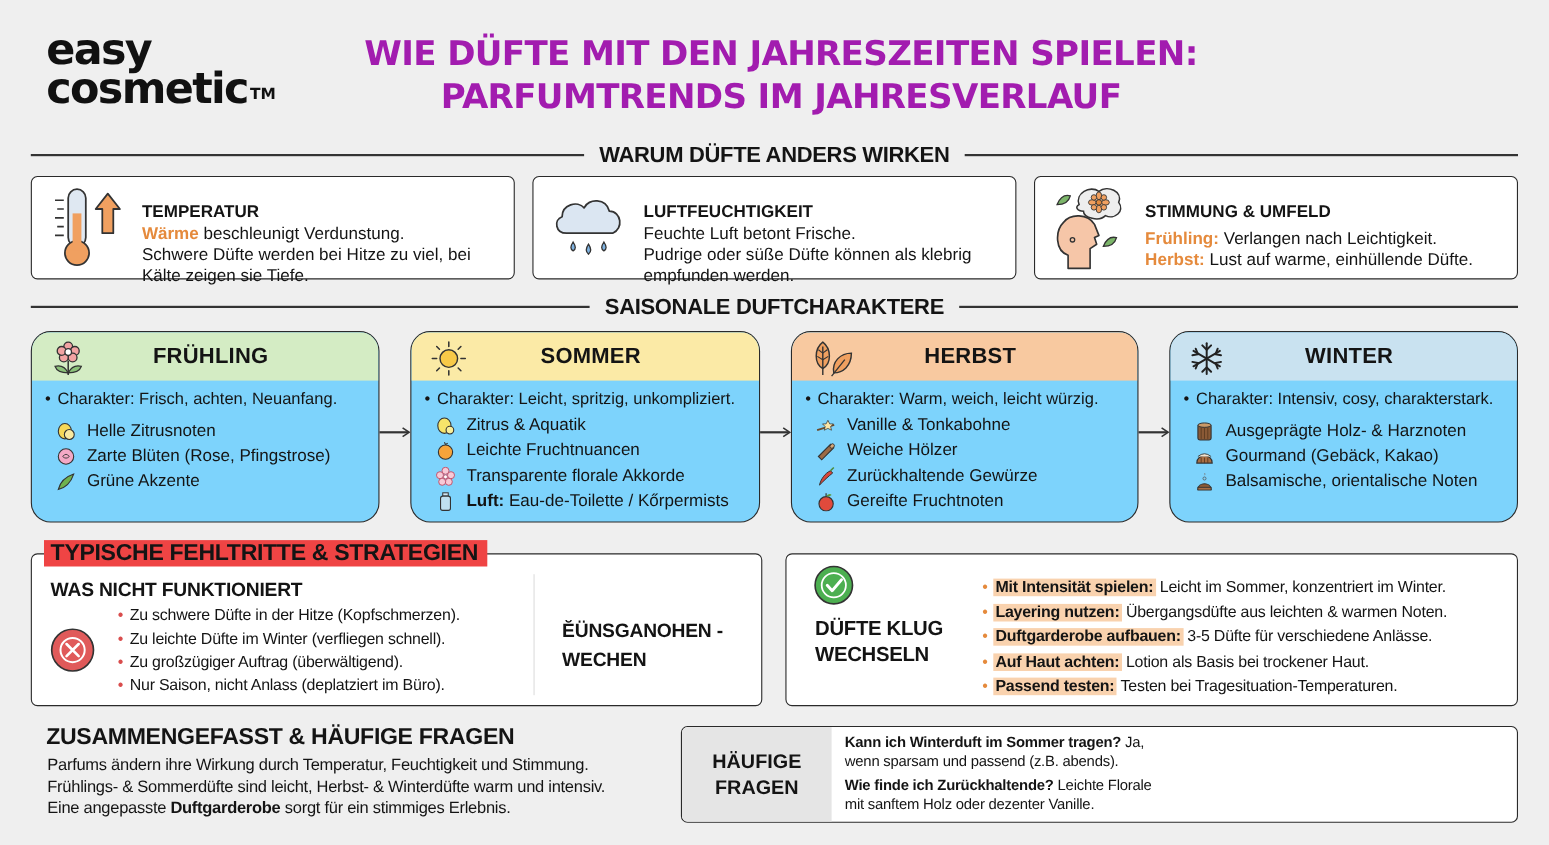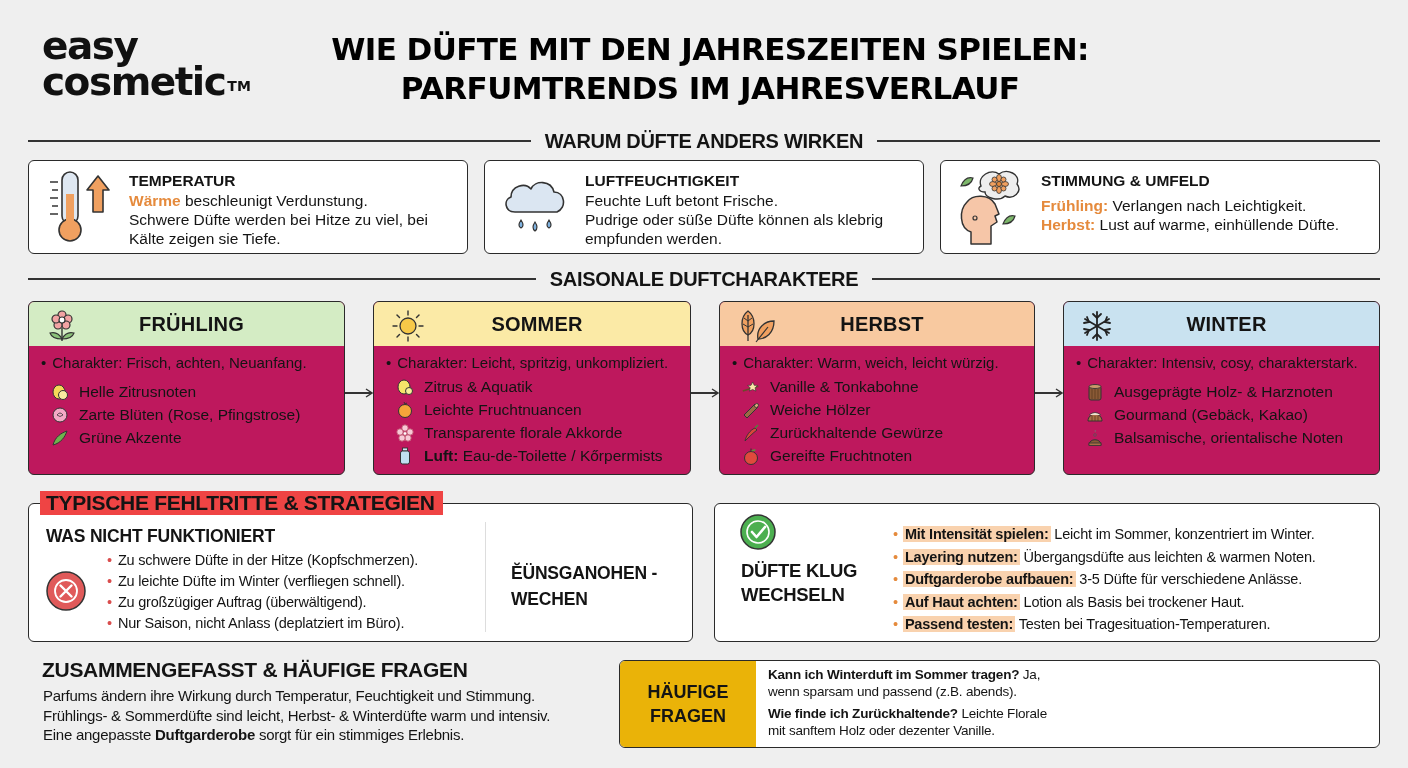--- a/index.html
+++ b/index.html
@@ -8,36 +8,36 @@
     background: #efefef;
     font-family: "Liberation Sans", "DejaVu Sans", sans-serif;
     color: #141414;
     position: relative;
   }
   .abs { position: absolute; }
 
   
   .logo { left: 42px; top: 28px; font-family: "DejaVu Sans", sans-serif; font-weight: bold; font-size: 39px; line-height: 36px; letter-spacing: -1.5px; color: #111; }
   .logo sup { font-size: 14px; letter-spacing: 0; vertical-align: top; position: relative; top: 4px; margin-left: 2px; }
-  .title { left: 260px; top: 30px; width: 900px; text-align: center; font-family: "DejaVu Sans", sans-serif; font-weight: bold; font-size: 31px; line-height: 39px; letter-spacing: -0.6px; color: #000000; }
+  .title { left: 260px; top: 30px; width: 900px; text-align: center; font-family: "DejaVu Sans", sans-serif; font-weight: bold; font-size: 31px; line-height: 39px; letter-spacing: -0.6px; color: #a21caf; }
 
   
   .section-rule { left: 28px; width: 1352px; height: 24px; display: flex; align-items: center; }
   .section-rule .line { flex: 1; height: 2px; background: #333; }
   .section-rule .label { padding: 0 14px; font-weight: bold; font-size: 20px; letter-spacing: -0.3px; white-space: nowrap; }
 
   
   .factor { top: 160px; height: 94px; background: #fff; border: 1.5px solid #2a2a2a; border-radius: 6px; display: flex; align-items: flex-start; }
   .factor .ico { width: 100px; height: 90px; display: flex; align-items: center; justify-content: center; flex-shrink: 0; }
-  .factor .txt { padding-top: 10px; font-size: 15.5px; line-height: 19px; }
+  .factor .txt { padding-top: 10px; font-size: 15.5px; line-height: 19px; margin-top: 12px; }
   .factor .txt .h { font-weight: bold; font-size: 15.5px; margin-bottom: 1px; }
   .accent { color: #e58a3c; font-weight: bold; }
 
   
-  .season { top: 301px; height: 174px; background: #be185d; border: 1.5px solid #2a2a2a; border-radius: 6px; overflow: hidden; }
+  .season { top: 301px; height: 174px; background: #7dd3fc; border: 1.5px solid #2a2a2a; border-radius: 18px; overflow: hidden; }
   .season .head { height: 44px; display: flex; align-items: center; position: relative; border-bottom: 0; }
   .season .head .sico { position: absolute; left: 16px; top: 7px; width: 34px; height: 32px; }
   .season .head .sname { width: 100%; text-align: center; font-weight: bold; font-size: 20px; letter-spacing: 0.2px; padding-left: 10px; }
   .season .char { padding: 8px 0 0 12px; font-size: 15px; line-height: 18px; }
   .season .char::before { content: "•"; margin-right: 6px; }
   .season ul { list-style: none; padding: 6px 0 0 22px; }
   .season li { display: flex; align-items: center; font-size: 15.5px; line-height: 23px; }
   .season li .li-ico { width: 18px; height: 18px; margin-right: 10px; display: inline-flex; align-items: center; justify-content: center; flex-shrink: 0; }
   .arrow { top: 388px; height: 10px; }
   .arrow .shaft { position: absolute; left: 0; top: 4px; height: 1.5px; background: #333; }
@@ -59,21 +59,21 @@
   .strategies li { font-size: 14.5px; line-height: 22.5px; letter-spacing: -0.2px; }
   .strategies li::before { content: "•"; color: #e58a3c; margin-right: 5px; }
   .strategies li .hl { background: #f9d2ae; font-weight: bold; padding: 0 2px; }
 
   
   .summary-title { left: 42px; top: 658px; font-weight: bold; font-size: 21px; letter-spacing: -0.3px; }
   .summary-text { left: 43px; top: 686px; width: 570px; font-size: 15px; line-height: 19.5px; letter-spacing: -0.25px; }
 
   
   .faq { left: 619px; top: 660px; width: 761px; height: 88px; background: #fff; border: 1.5px solid #2a2a2a; border-radius: 6px; overflow: hidden; display: flex; }
-  .faq .faq-label { width: 136px; background: #eab308; display: flex; align-items: center; justify-content: center; text-align: center; font-weight: bold; font-size: 18px; line-height: 24px; }
+  .faq .faq-label { width: 136px; background: #e5e5e5; display: flex; align-items: center; justify-content: center; text-align: center; font-weight: bold; font-size: 18px; line-height: 24px; }
   .faq .col { width: 306px; padding: 5px 0 0 12px; font-size: 13.5px; line-height: 17px; letter-spacing: -0.2px; }
   .faq .col + .col { padding-left: 6px; }
   .faq .qa { margin-bottom: 5px; }
   .faq .q { font-weight: bold; }
 </style>
 </head>
 <body>
 
 <div class="abs logo">
   <div>easy</div>

